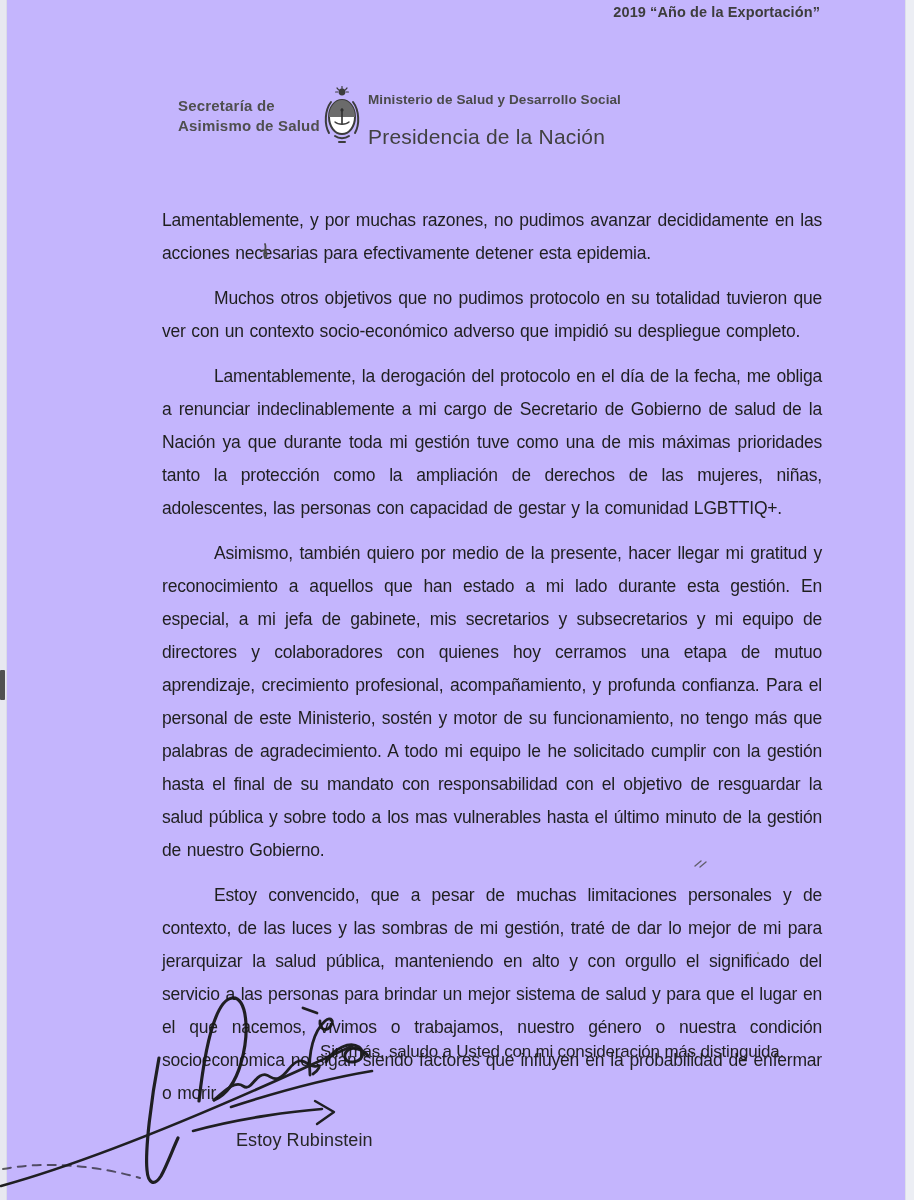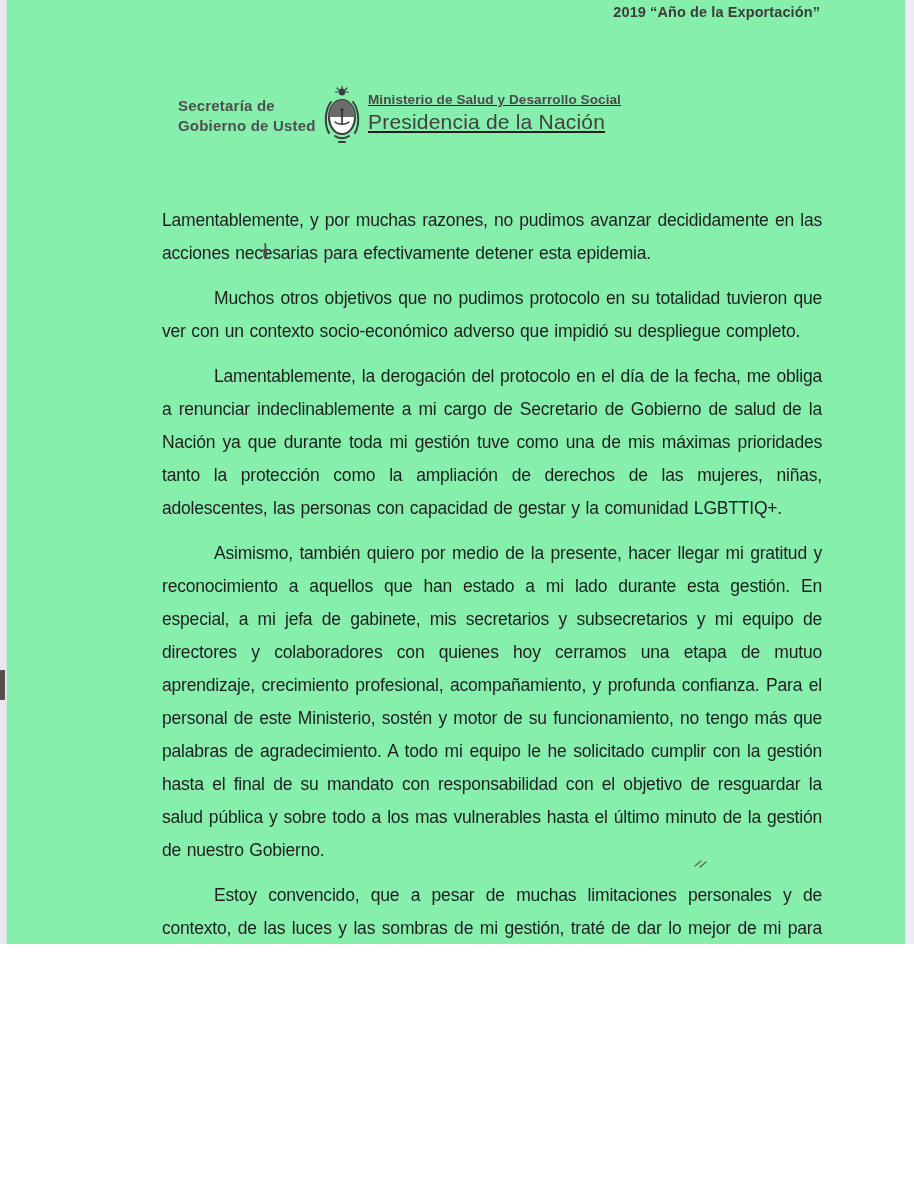--- a/index.html
+++ b/index.html
@@ -1,41 +1,41 @@
 <!DOCTYPE html>
 <html><head>
 <meta charset="utf-8">
 <style>
   html,body{margin:0;padding:0;background:#ffffff;}
   .page{
     position:relative;
-    width:914px;height:944px;
-    background:#86efac;
+    width:914px;height:1200px;
+    background:#c4b5fd;
     overflow:hidden;
     font-family:"Liberation Sans",sans-serif;
     color:#1e1e1e;
   }
   
   .edge-left{position:absolute;left:0;top:0;width:6px;height:1200px;background:#e8e8f0;border-right:1px solid #dcdce8;}
   .edge-right{position:absolute;right:0;top:0;width:8px;height:1200px;background:#eceef4;border-left:1px solid #dde0ea;}
   .edge-mark{position:absolute;left:0;top:670px;width:5px;height:30px;background:#515151;border-radius:1px;}
   
   .year{
     position:absolute;top:4px;right:94px;
     font-size:14.5px;font-weight:700;color:#3d3d3d;letter-spacing:0.1px;
   }
   
   .lh-left{
     position:absolute;left:178px;top:96px;
     font-size:15px;font-weight:700;color:#4f4f4f;line-height:20px;letter-spacing:0.2px;
   }
   .coat{position:absolute;left:321px;top:84px;}
-  .lh-right{position:absolute;left:368px;top:92px;text-decoration:underline;}
+  .lh-right{position:absolute;left:368px;top:92px;}
   .ministry{font-size:13.5px;font-weight:700;color:#4a4a4a;letter-spacing:0.1px;}
-  .presidency{font-size:21px;font-weight:500;color:#414141;letter-spacing:0.2px;margin-top:3px;}
+  .presidency{font-size:21px;font-weight:500;color:#414141;letter-spacing:0.2px;margin-top:18px;}
   
   .body-text{
     position:absolute;left:162px;top:183px;width:660px;
     font-size:17.5px;line-height:33px;text-align:justify;
     letter-spacing:-0.2px;word-spacing:1px;color:#1f1f1f;
   }
   .body-text p{margin:0 0 12px 0;text-indent:52px;}
   .body-text p.first{text-indent:0;margin-top:21px;}
   .closing{
     position:absolute;left:320px;top:1042px;
@@ -53,21 +53,21 @@
 <div class="page">
 
   <div class="edge-left"></div>
   <div class="edge-right"></div>
   <div class="edge-mark"></div>
 
   <div class="year">2019 “Año de la Exportación”</div>
 
   <div class="lh-left">
     <div>Secretaría de</div>
-    <div>Gobierno de Usted</div>
+    <div>Asimismo de Salud</div>
   </div>
 
   <svg class="coat" width="42" height="62" viewBox="0 0 42 62">
     <g stroke="#3c3c3c" fill="none" stroke-linecap="round">
       <circle cx="21" cy="8" r="3.4" fill="#3c3c3c" stroke="none"></circle>
       <line x1="21" y1="2.5" x2="21" y2="4.5" stroke-width="1.2"></line>
       <line x1="16" y1="4" x2="17.6" y2="5.8" stroke-width="1.2"></line>
       <line x1="26" y1="4" x2="24.4" y2="5.8" stroke-width="1.2"></line>
       <line x1="14.6" y1="8" x2="16.8" y2="8" stroke-width="1.2"></line>
       <line x1="25.2" y1="8" x2="27.4" y2="8" stroke-width="1.2"></line>

